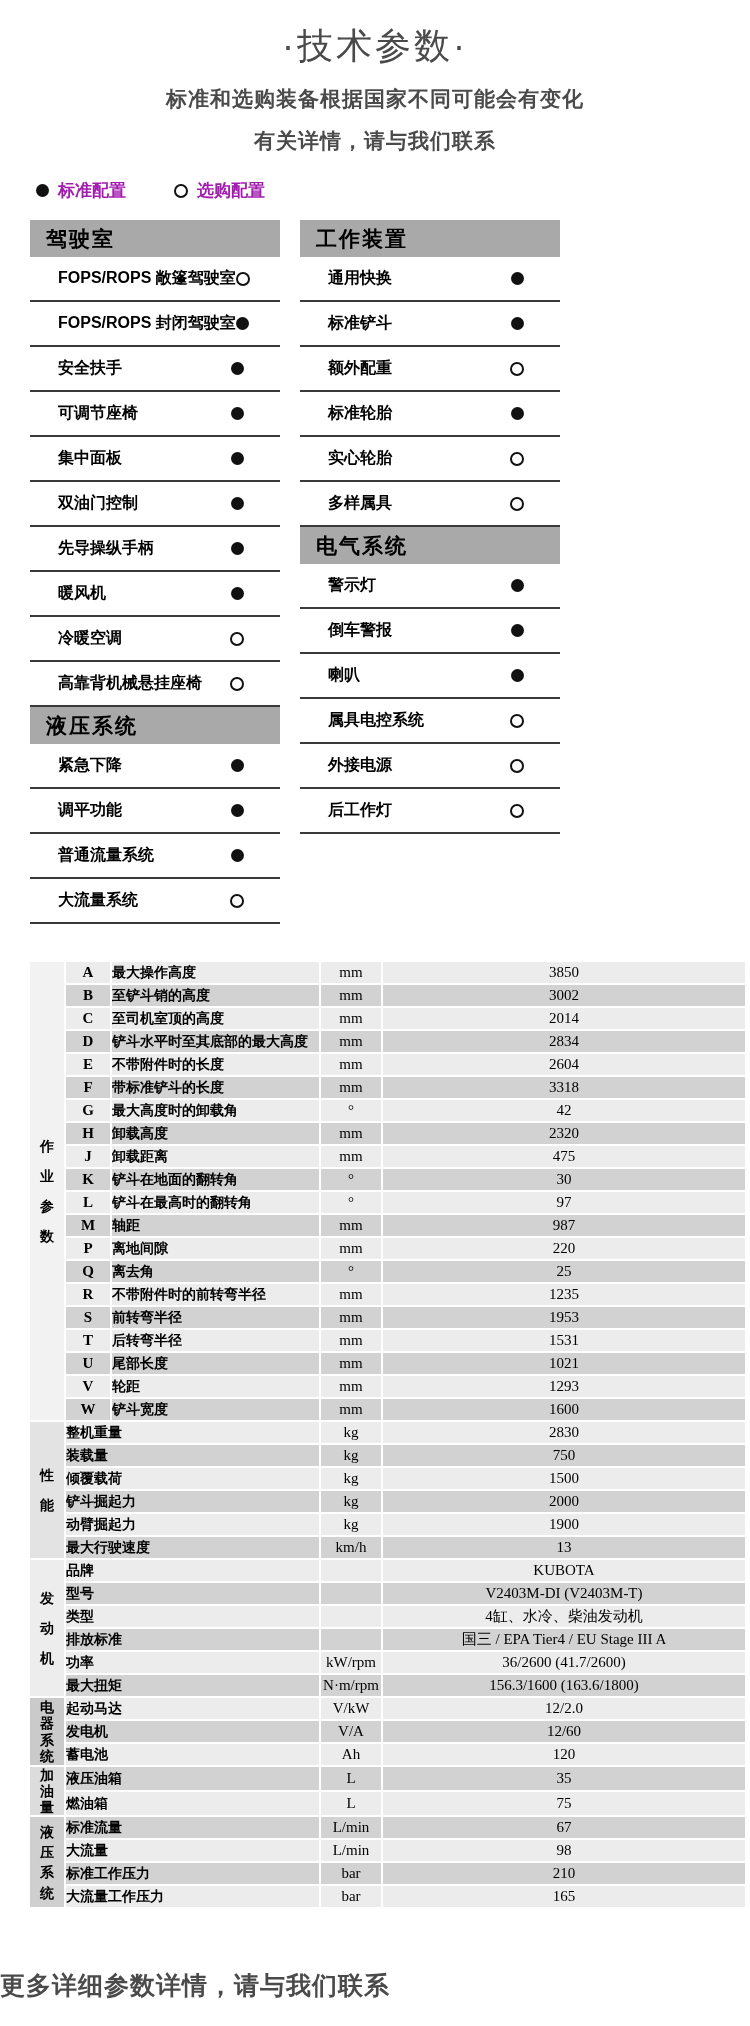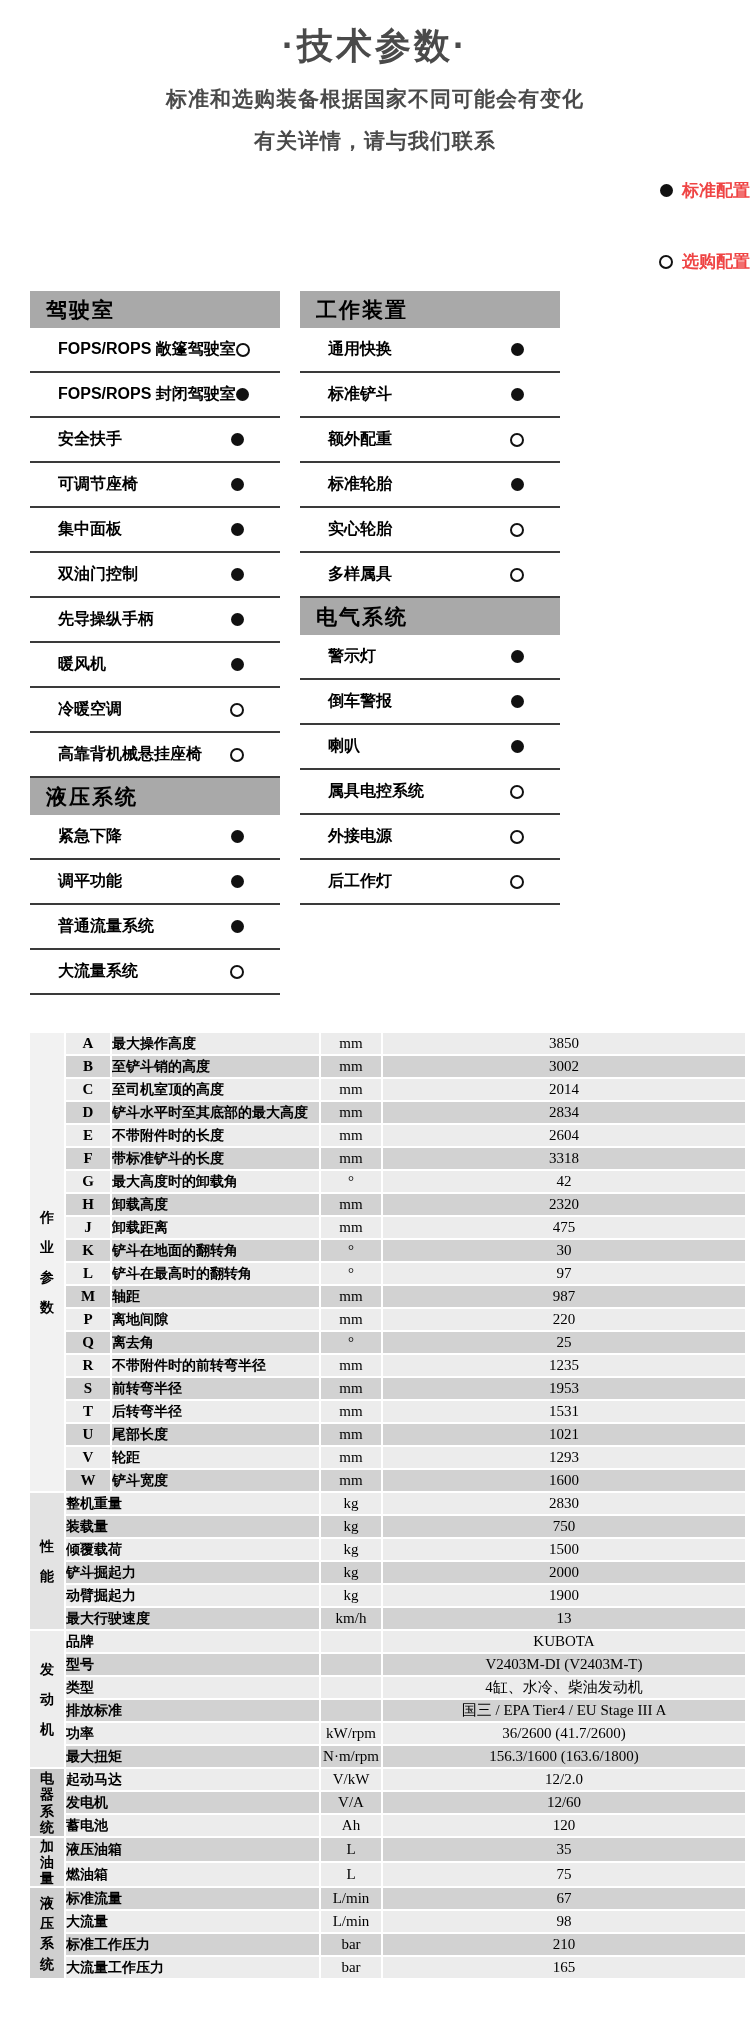--- a/index.html
+++ b/index.html
@@ -2,26 +2,26 @@
 <html style="--text-dark: #4a4a4a; --header-bg: #a9a9a9; --row-light: #ececec; --row-dark: #d2d2d2; --line-dark: #3a3a3a;"><head>
 <meta charset="utf-8">
 <style>
   :root{
     --text-dark:#4a4a4a; --header-bg:#a9a9a9; --row-light:#ececec;
     --row-dark:#d2d2d2; --line-dark:#3a3a3a;
   }
   html,body{margin:0;padding:0;background:#fff;}
   body{width:750px;font-family:"Liberation Sans",sans-serif;color:#000;}
   .page{width:750px;padding-bottom:40px;}
-  .title{padding-top:22px;text-align:center;font-size:36px;font-weight:bold;
+  .title{padding-top:22px;text-align:center;font-size:36px;font-weight:normal;
          letter-spacing:3px;color:var(--text-dark);}
   .subtitle{margin-top:14px;text-align:center;font-size:21px;font-weight:bold;
             color:var(--text-dark);letter-spacing:1px;}
-  .legend{display:flex;align-items:flex-end;gap:48px;margin:24px 0 0 36px;
-          font-size:17px;font-weight:bold;color:#ef4444;flex-direction:column;}
+  .legend{display:flex;align-items:flex-start;gap:48px;margin:24px 0 0 36px;
+          font-size:17px;font-weight:bold;color:#a21caf;}
   .legend-item{display:inline-flex;align-items:center;gap:9px;}
   .dot{display:inline-block;width:13px;height:13px;border-radius:50%;flex:0 0 auto;}
   .dot.filled{background:#111;}
   .dot.hollow{background:#fff;border:2px solid #111;box-sizing:border-box;width:14px;height:14px;}
   .equip-area{display:flex;align-items:flex-start;margin-top:18px;}
   .equip-col{box-sizing:border-box;}
   .col-left{width:250px;margin-left:30px;}
   .col-right{width:260px;margin-left:20px;}
   .equip-header{background:var(--header-bg);height:37px;display:flex;align-items:center;
                 padding-left:16px;font-size:21px;font-weight:bold;color:#000;letter-spacing:2px;}

